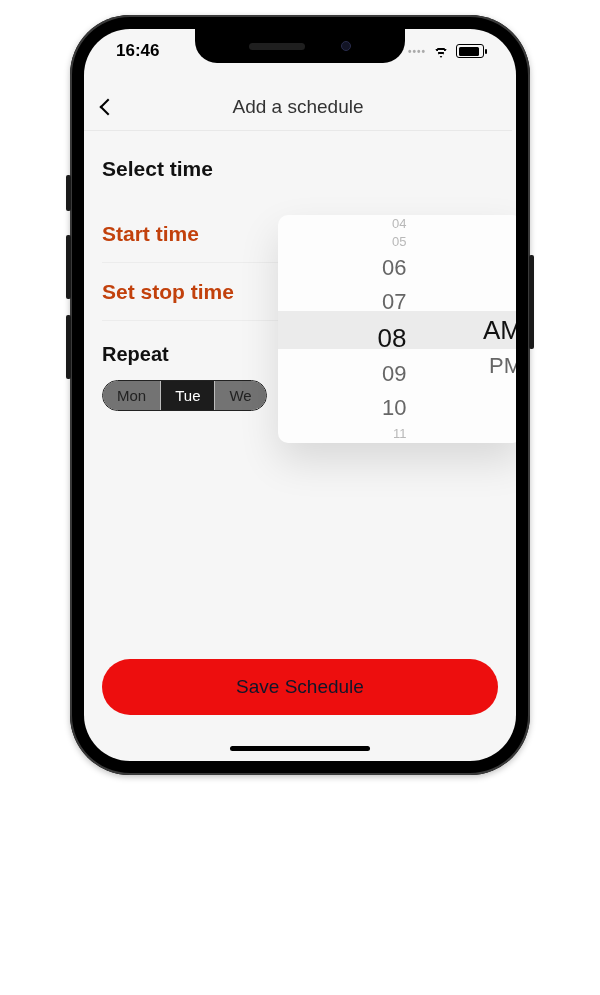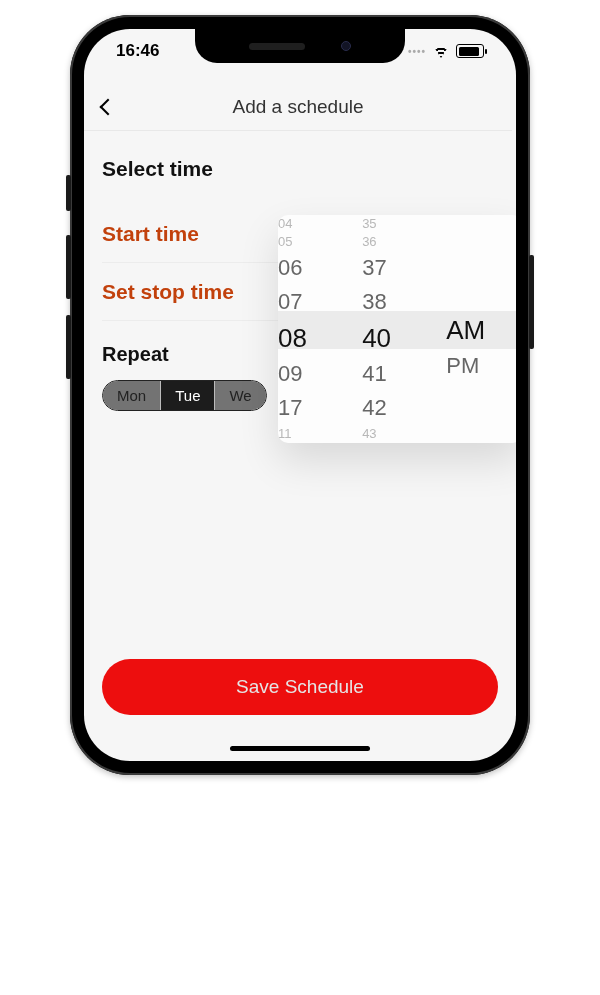--- a/index.html
+++ b/index.html
@@ -81,31 +81,31 @@
       position: absolute;
       top: 84px; right: -6px;
       width: 244px; height: 228px;
       background: #fdfdfd;
       border-radius: 10px;
       box-shadow: 0 18px 40px rgba(0,0,0,.12);
       overflow: hidden;
     }
     .popover .highlight { position: absolute; top: 96px; left: 0; right: 0; height: 38px; background: #ebebeb; }
     .popover .cols { position: relative; display: flex; height: 100%; }
-    .col { flex: 1; display: flex; flex-direction: column; align-items: flex-start; }
+    .col { flex: 1; display: flex; flex-direction: column; align-items: flex-end; }
     .col.meridiem { flex: 0.9; }
     .ritem { height: 34px; line-height: 34px; font-size: 22px; color: #666; font-variant-numeric: tabular-nums; }
     .ritem.tiny { font-size: 13px; color: #b8b8b8; height: 18px; line-height: 18px; }
     .ritem.sel { font-size: 26px; color: #111; height: 38px; line-height: 38px; }
     .mer-spacer { height: 96px; }
 
     
     .save-btn {
       position: absolute; left: 18px; right: 18px; bottom: 46px;
-      height: 56px; background: #ed0e0e; color: #e5e5e5;
+      height: 56px; background: #ed0e0e; color: #0f172a;
       border-radius: 30px; display: flex; align-items: center; justify-content: center;
       font-size: 19px; font-weight: 500;
     }
 
     .home-indicator { position: absolute; bottom: 10px; left: 50%; transform: translateX(-50%); width: 140px; height: 5px; background: #000; border-radius: 3px; }
   </style>
 </head>
 <body>
 
 <div class="phone-frame">
@@ -160,32 +160,22 @@
       <div class="popover">
         <div class="highlight"></div>
         <div class="cols">
           <div class="col">
             <span class="ritem tiny">04</span>
             <span class="ritem tiny">05</span>
             <span class="ritem">06</span>
             <span class="ritem">07</span>
             <span class="ritem sel">08</span>
             <span class="ritem">09</span>
-            <span class="ritem">17</span>
+            <span class="ritem">10</span>
             <span class="ritem tiny">11</span>
-          </div>
-          <div class="col">
-            <span class="ritem tiny">35</span>
-            <span class="ritem tiny">36</span>
-            <span class="ritem">37</span>
-            <span class="ritem">38</span>
-            <span class="ritem sel">40</span>
-            <span class="ritem">41</span>
-            <span class="ritem">42</span>
-            <span class="ritem tiny">43</span>
           </div>
           <div class="col meridiem">
             <div class="mer-spacer"></div>
             <span class="ritem sel">AM</span>
             <span class="ritem">PM</span>
           </div>
         </div>
       </div>
 
     </div>

